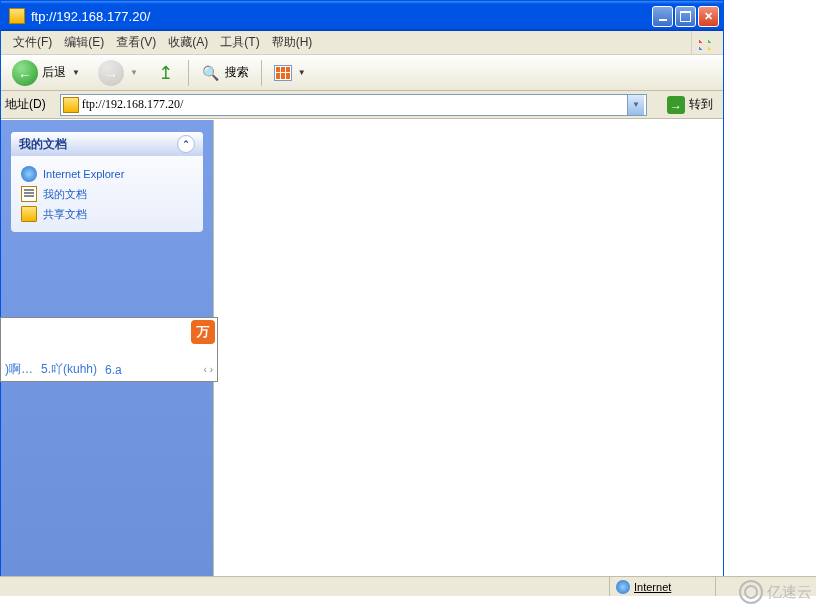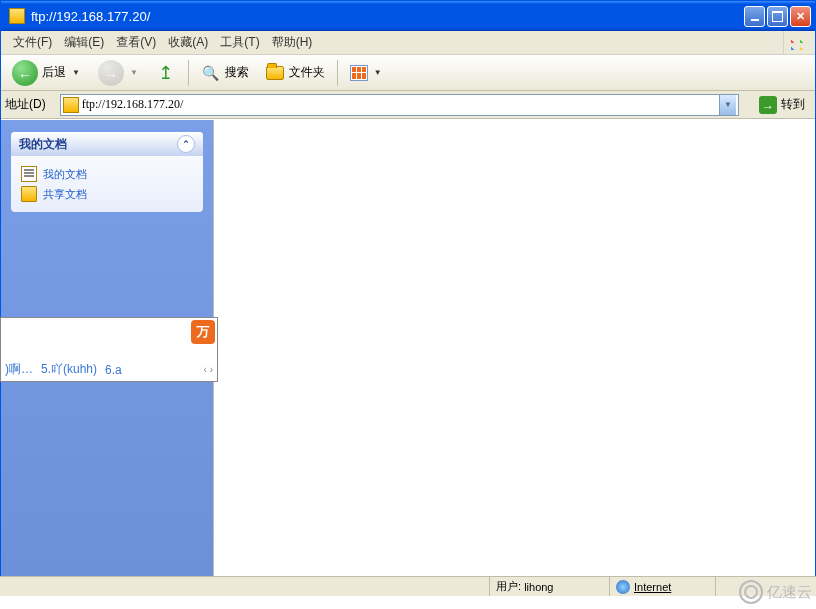--- a/index.html
+++ b/index.html
@@ -1,17 +1,17 @@
 <!DOCTYPE html>
 <html><head>
 <meta charset="utf-8">
 <style>
   * { box-sizing: border-box; margin: 0; padding: 0; font-family: "Tahoma", "SimSun", sans-serif; }
   body { width: 816px; height: 609px; background: #fff; overflow: hidden; position: relative; }
-  .window { width: 816px; height: 596px; border: 1px solid #0054e3; background: #ece9d8; display: flex; flex-direction: column; }
+  .window { width: 724px; height: 596px; border: 1px solid #0054e3; background: #ece9d8; display: flex; flex-direction: column; }
   .titlebar { height: 30px; background: linear-gradient(to bottom, #3b8eff 0%, #0054e3 10%, #0054e3 90%, #003dba 100%); display: flex; align-items: center; padding: 0 4px; color: #fff; }
   .title-icon { width: 16px; height: 16px; margin: 0 4px; background: linear-gradient(#ffe27a,#f7b500); border: 1px solid #b08400; }
   .title-text { flex: 1; font-size: 13px; padding-left: 2px; }
   .win-controls { display: flex; gap: 2px; }
   .win-btn { width: 21px; height: 21px; border: 1px solid #fff; border-radius: 3px; display: flex; align-items: center; justify-content: center; font-weight: bold; font-size: 11px; color: #fff; cursor: default; }
   .win-btn.min,.win-btn.max { background: linear-gradient(#7ba7e8,#3a6ecb); }
   .win-btn.close { background: linear-gradient(#f08f7b,#d9411e); }
   .win-btn.min::after{content:"";width:8px;height:2px;background:#fff;position:relative;top:4px;}
   .win-btn.max::after{content:"";width:9px;height:8px;border:1px solid #fff;border-top:2px solid #fff;}
 
@@ -120,26 +120,20 @@
       <span class="drop-caret">▼</span>
     </div>
     <div class="tool-btn">
       <span class="ico ico-up">↥</span>
     </div>
     <div class="tb-sep"></div>
     <div class="tool-btn">
       <span class="ico ico-search">🔍</span>
       <span>搜索</span>
     </div>
-    <div class="tool-btn">
-      <span class="ico">
-          <span class="ico-folder"></span>
-        </span>
-      <span>文件夹</span>
-    </div>
     <div class="tb-sep"></div>
     <div class="tool-btn">
       <span class="ico-views">
           <span></span>
           <span></span>
           <span></span>
           <span></span>
           <span></span>
           <span></span>
         </span>
@@ -161,20 +155,24 @@
   </div>
 
   <div class="content">
     <div class="sidepanel">
       <div class="taskbox">
         <div class="taskbox-head">
           <span>我的文档</span>
           <span class="chev">⌃</span>
         </div>
         <div class="taskbox-body">
+          <div class="task-link">
+            <span class="li-ico li-ie"></span>
+            <span>Internet Explorer</span>
+          </div>
           <div class="task-link">
             <span class="li-ico li-doc"></span>
             <span>我的文档</span>
           </div>
           <div class="task-link">
             <span class="li-ico li-share"></span>
             <span>共享文档</span>
           </div>
         </div>
       </div>
@@ -188,24 +186,20 @@
   <div class="ime-cand">
     <span>)啊…</span>
     <span>5.吖(kuhh)</span>
     <span>6.a</span>
     <span class="pager">‹ ›</span>
   </div>
 </div>
 
 <div class="statusbar">
   <div class="status-cell"></div>
-  <div class="status-cell user">
-    <span>用户:</span>&nbsp;
-    <span>lihong</span>
-  </div>
   <div class="status-cell zone">
     <span class="zone-ico"></span>
     <span>Internet</span>
   </div>
   <div class="status-cell grip"></div>
 </div>
 
 <div class="watermark">
   <div class="wm-ico"></div>
   <span>亿速云</span>

